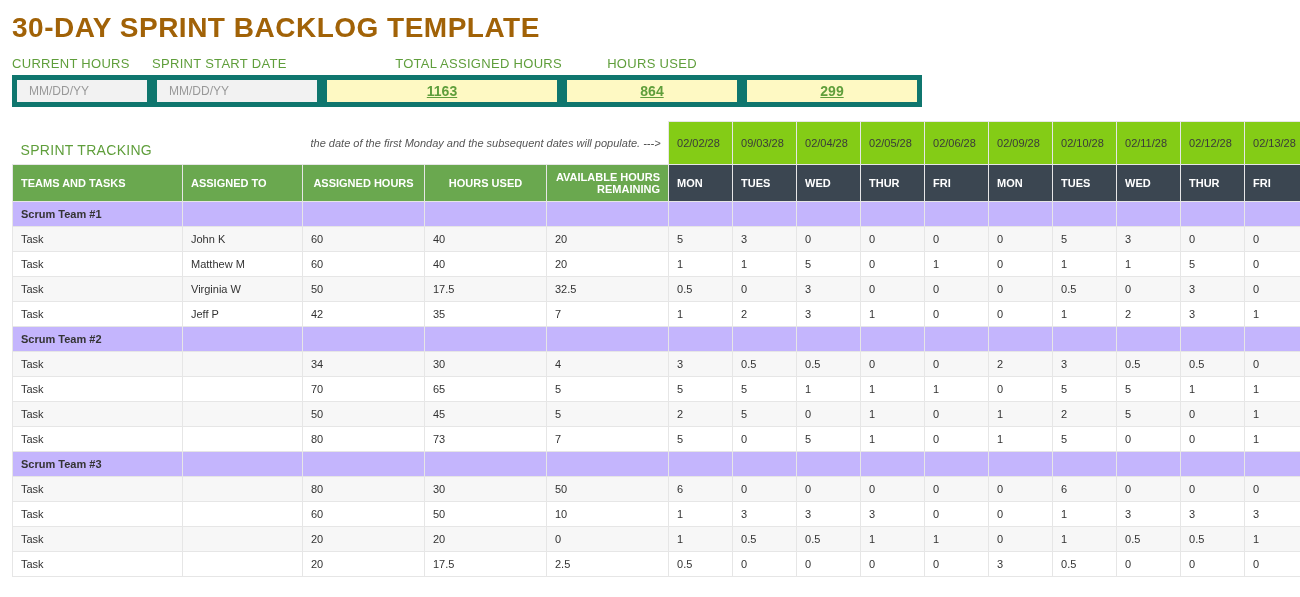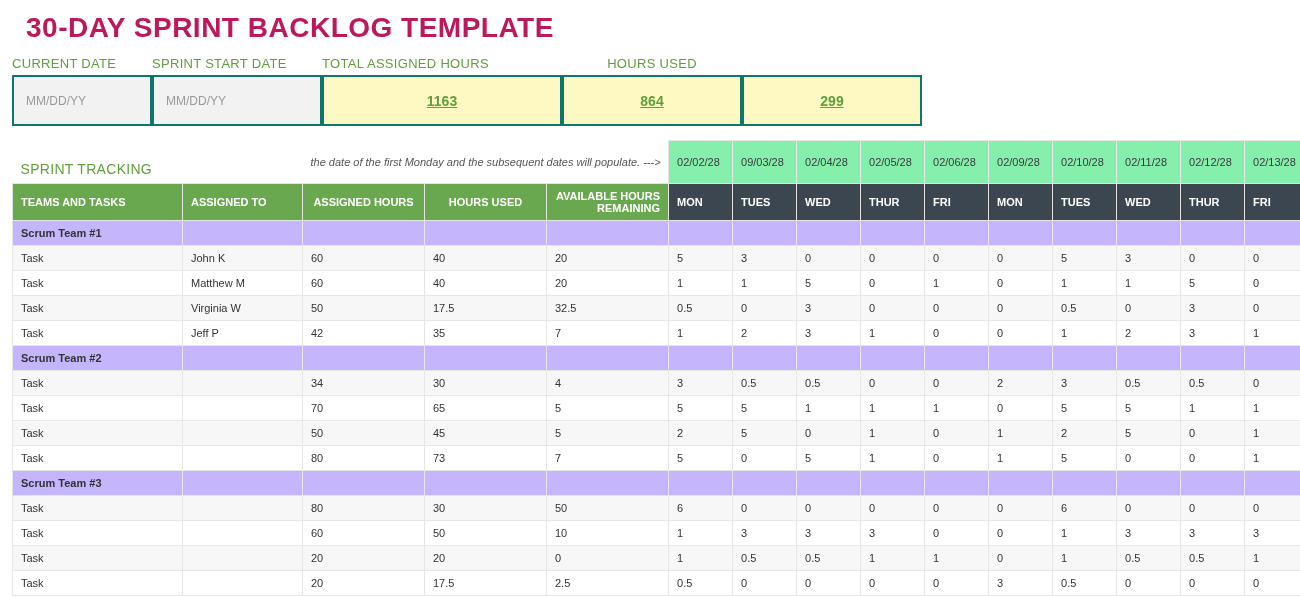--- a/index.html
+++ b/index.html
@@ -8,39 +8,38 @@
     padding: 12px;
     font-family: "Segoe UI", Arial, sans-serif;
     font-size: 12px;
     color: #333;
     background: #fff;
     width: 1300px;
   }
   .title {
     font-size: 28px;
     font-weight: 700;
-    color: #be185d;
+    color: #a16207;
     letter-spacing: 0.5px;
     margin-bottom: 8px;
-    margin-left: 14px;
   }
   .summary-row { display: flex; }
   .summary-labels { display: flex; }
   .sum-label {
     color: #5f9e3b;
     font-size: 13px;
     padding: 4px 0;
     text-align: left;
     letter-spacing: 0.3px;
   }
   .sum-box {
-    height: 51px;
+    height: 32px;
     display: flex;
     align-items: center;
-    border: 2px solid #0f766e;
+    border: 5px solid #0f766e;
     text-align: center;
   }
   .sum-box.grey { background: #f2f2f2; color: #999; padding-left: 12px; font-size: 12px; }
   .sum-box.green { background: #fef9c3; color: #5f9e3b; font-weight: 700; font-size: 14px; justify-content: center; text-decoration: underline; }
   .w-cur { width: 140px; }
   .w-start { width: 170px; }
   .w-assigned { width: 240px; }
   .w-used { width: 180px; }
   .w-remain { width: 180px; }
   .hint {
@@ -58,44 +57,44 @@
   }
   table.main { border-collapse: collapse; width: 1280px; table-layout: fixed; }
   table.main td, table.main th {
     border: 1px solid #e6e6e6;
     padding: 6px 8px;
     font-size: 11px;
     text-align: left;
     overflow: hidden;
     white-space: nowrap;
   }
-  .date-cell { background: #86efac; text-align: center; font-size: 10.5px; color: #3a3a3a; }
+  .date-cell { background: #84cc16; text-align: center; font-size: 10.5px; color: #3a3a3a; }
   .hdr-green { background: #6aa84f; color: #fff; font-weight: 600; font-size: 10.5px; text-align: left; }
   .hdr-green.center { text-align: center; }
   .hdr-dark  { background: #3b4651; color: #fff; font-weight: 600; font-size: 10.5px; text-align: center; }
   .group-row td { background: #c4b5fd; font-weight: 700; font-size: 11.5px; color:#333; }
   .alt td { background: #f7f7f7; }
   .num    { text-align: left; }
   .no-border { border: none !important; background: #fff !important; }
   col.c0 { width: 170px; }
   col.c1 { width: 120px; }
   col.c2 { width: 122px; }
   col.c3 { width: 122px; }
   col.c4 { width: 122px; }
   col.cd { width: 64px; }
 </style>
 </head>
 <body>
 
 <div class="title">30-DAY SPRINT BACKLOG TEMPLATE</div>
 
 <div class="summary-labels">
-  <div class="sum-label w-cur">CURRENT DATE</div>
+  <div class="sum-label w-cur">CURRENT HOURS</div>
   <div class="sum-label w-start">SPRINT START DATE</div>
-  <div class="sum-label w-assigned" style="text-align:left">TOTAL ASSIGNED HOURS</div>
+  <div class="sum-label w-assigned" style="text-align:right">TOTAL ASSIGNED HOURS</div>
   <div class="sum-label w-used" style="text-align:center">HOURS USED</div>
 </div>
 <div class="summary-row">
   <div class="sum-box grey w-cur">MM/DD/YY</div>
   <div class="sum-box grey w-start">MM/DD/YY</div>
   <div class="sum-box green w-assigned">1163</div>
   <div class="sum-box green w-used">864</div>
   <div class="sum-box green w-remain">299</div>
 </div>
 

